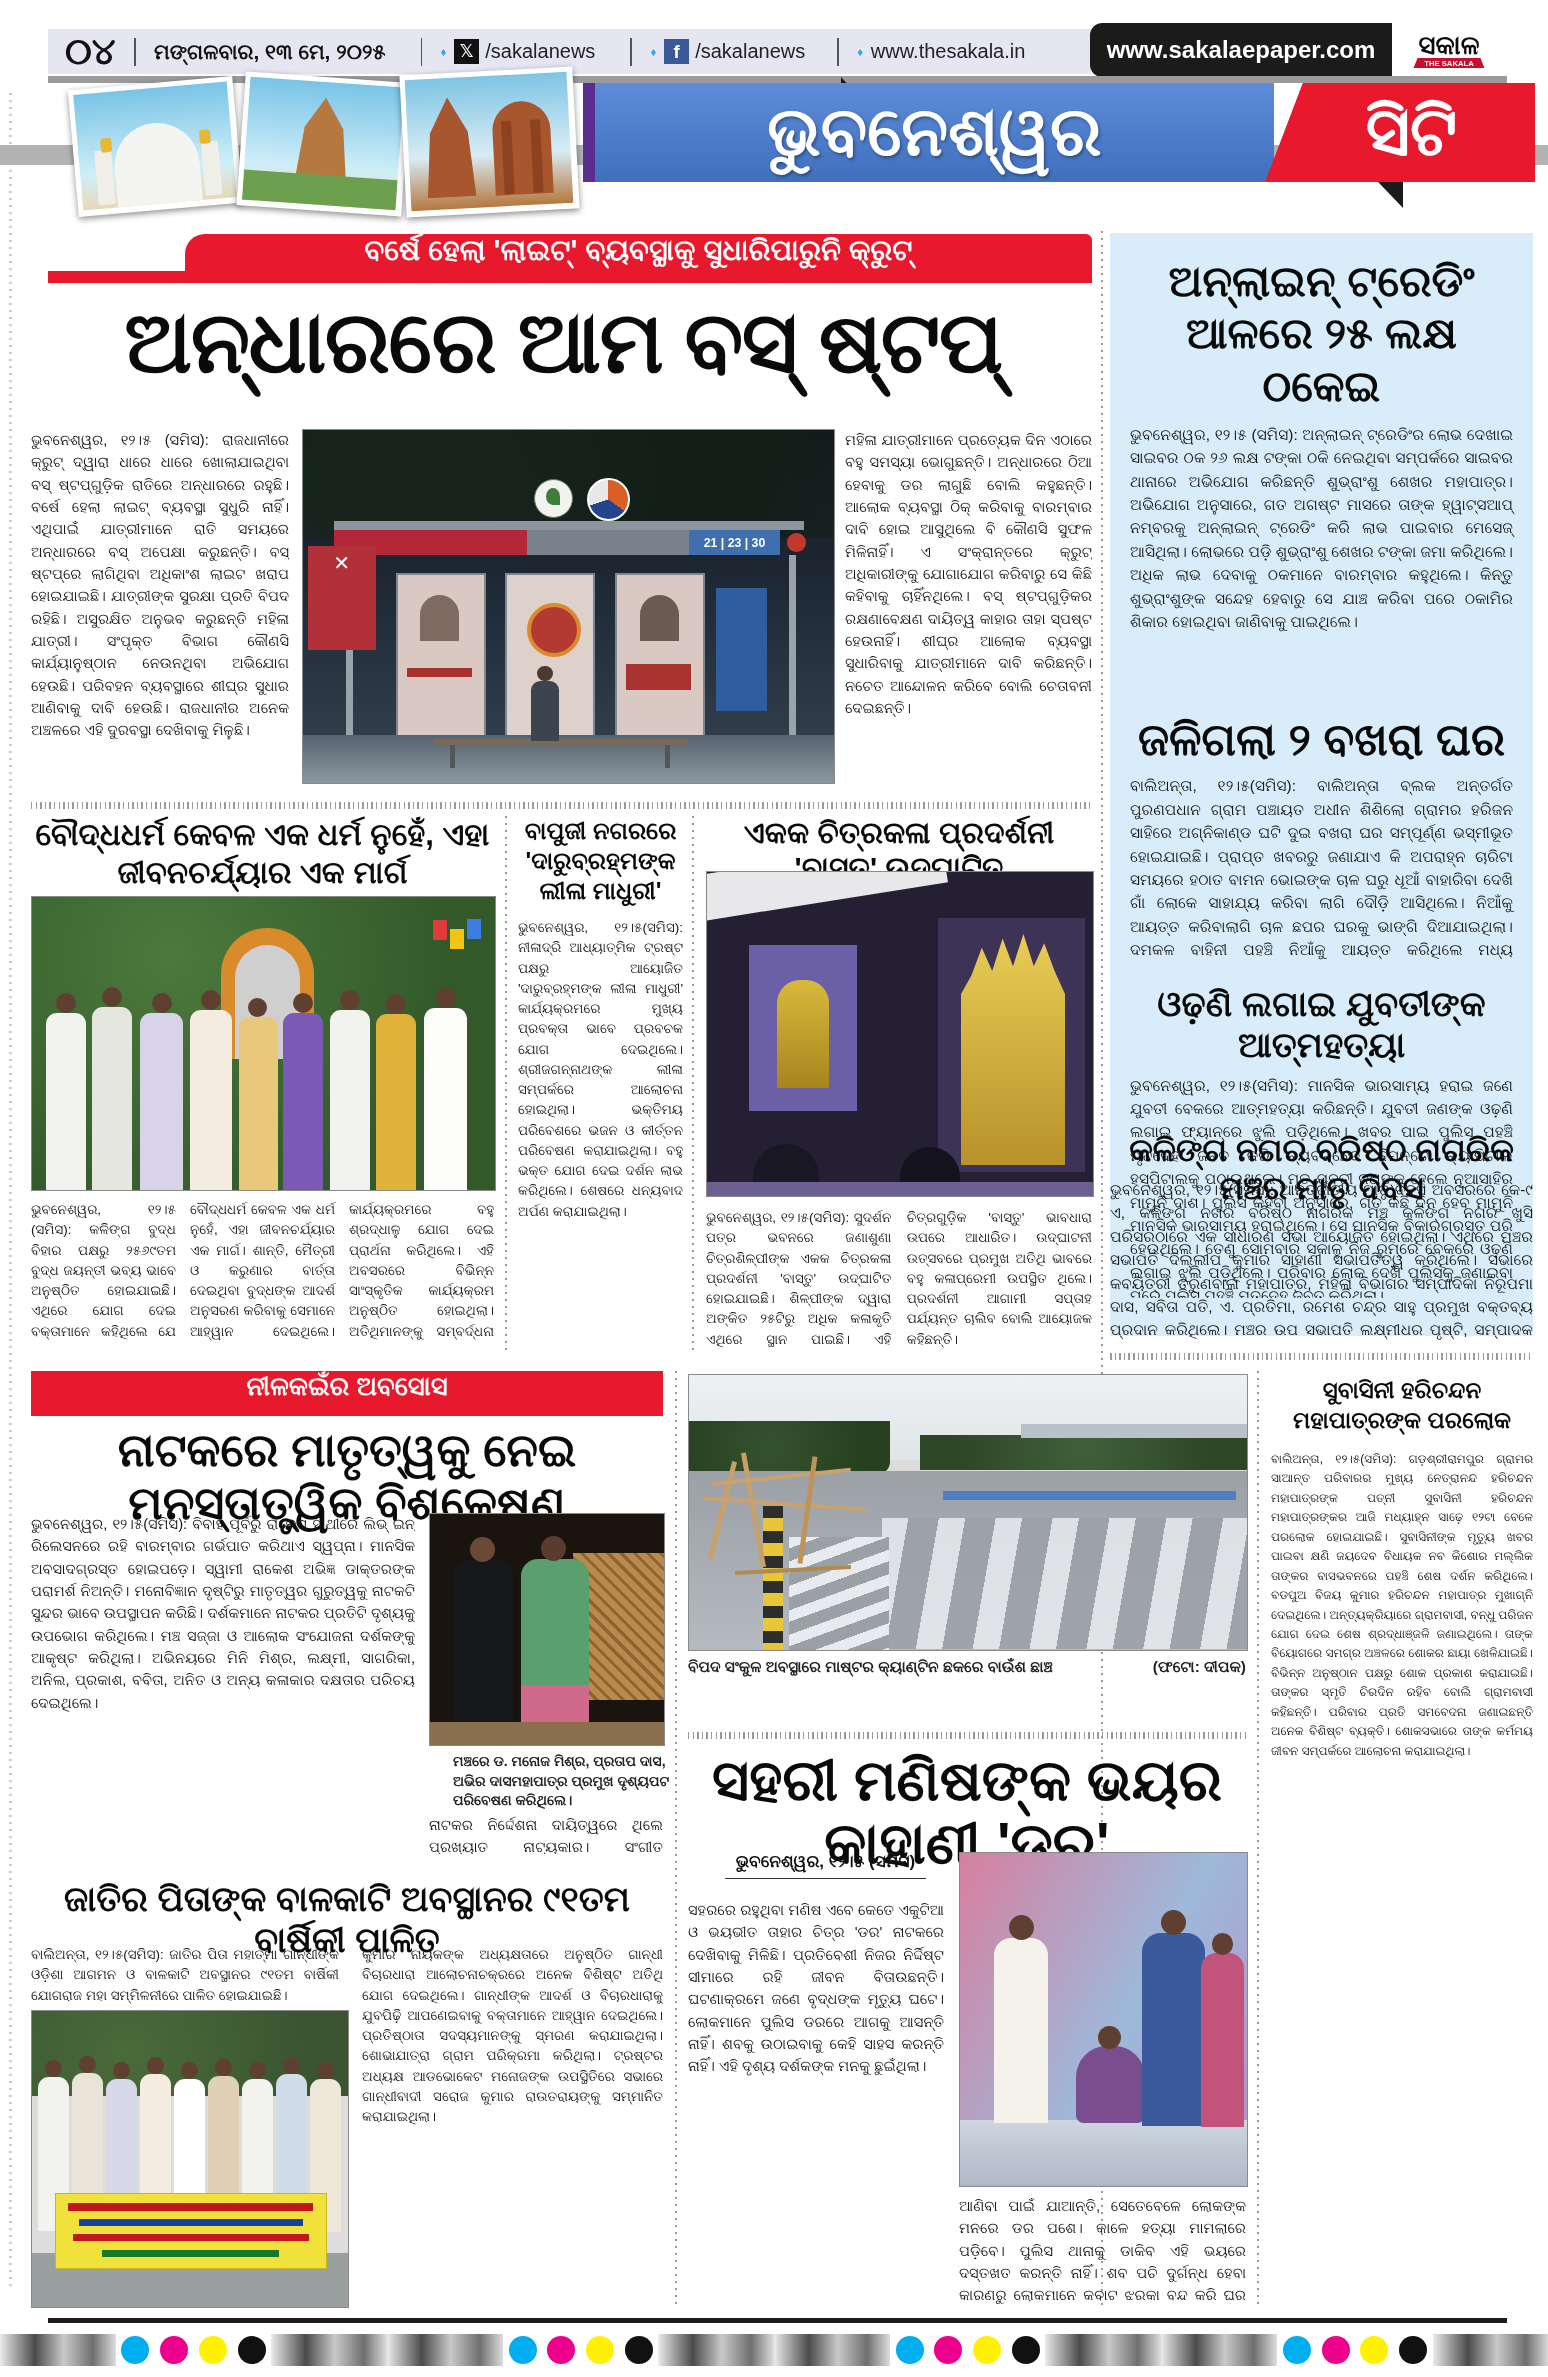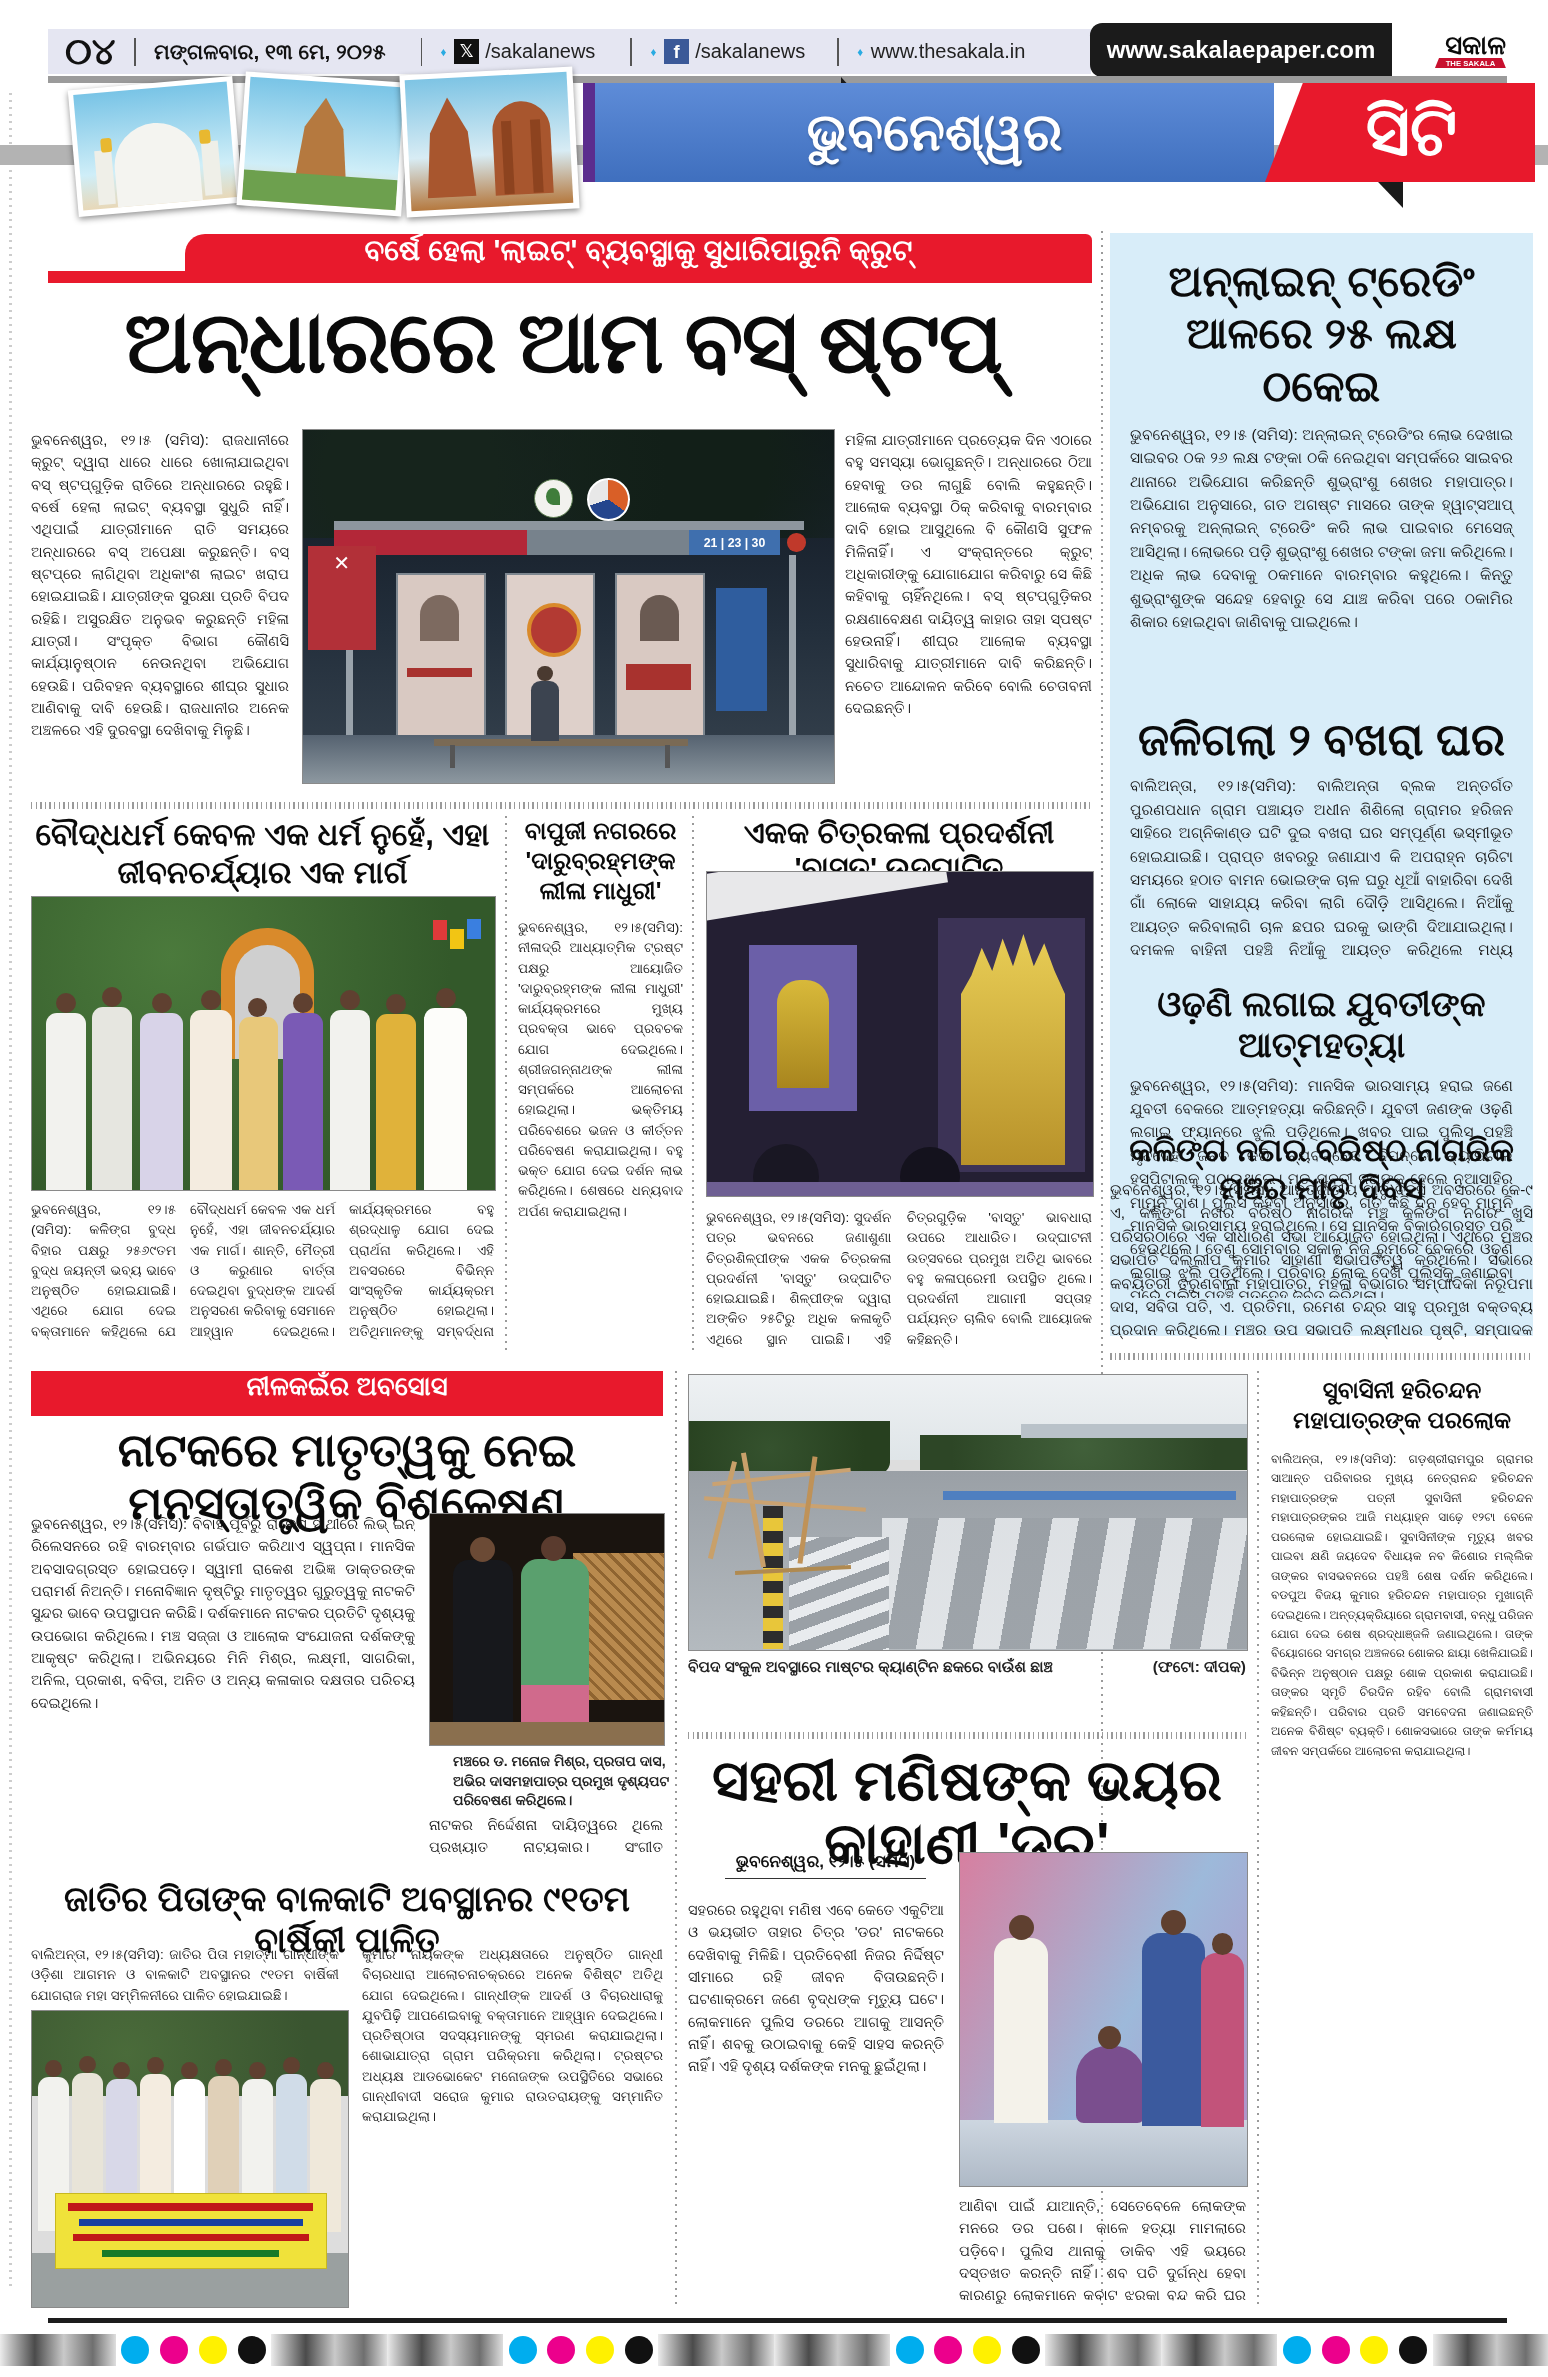--- a/index.html
+++ b/index.html
@@ -13,21 +13,21 @@
   .dotrule{height:7px;background:repeating-linear-gradient(90deg,#9a9a9a 0 1.5px,transparent 1.5px 4.6px);}
   .vdots{width:2.3px;background:repeating-linear-gradient(180deg,#9a9a9a 0 2.3px,transparent 2.3px 7px);}
   .photo-frame{border:1.5px solid #8a8a8a;background:#ddd;overflow:hidden;}
   .caption{font-size:15.4px;font-weight:bold;color:#222;}
   
   .topbar{background:#e5e6f2;display:flex;align-items:center;}
   .hsep{width:1.5px;height:28px;background:#555;margin:0 18.5px;}
   .bullet{color:#29abe2;font-size:11.6px;margin-right:7.7px;}
   .sns{font-size:20px;color:#222;}
   .blackbox{background:#1b1b1b;border-radius:12.3px;display:flex;align-items:center;}
-  .logo-box{background:#fff;display:flex;flex-direction:column;align-items:flex-end;justify-content:center;}
+  .logo-box{background:#fff;display:flex;flex-direction:column;align-items:center;justify-content:center;}
   .greyband{background:#b3b3b3;}
   
   .temple{background:#fff;box-shadow:0 2.3px 6.2px rgba(0,0,0,.45);padding:5.4px;}
   .temple-inner{width:100%;height:100%;background:linear-gradient(#79c4e6,#cfeef8 70%,#e8d8b8);position:relative;overflow:hidden;}
   .kicker{background:#e8192c;color:#fff;font-weight:bold;display:flex;align-items:flex-start;justify-content:center;}
   .regbar{height:32px;width:116px;background:linear-gradient(90deg,#ececec,#4b4b4b 30%,#c9c9c9 55%,#6f6f6f 80%,#dedede);}
   .regdot{width:28px;height:28px;border-radius:50%;margin:0 5.4px;display:inline-block;}
   .figure-person{position:absolute;border-radius:10.8px 10.8px 0 0;}
   .fig-head{position:absolute;border-radius:50%;background:#5f4030;}
 </style>
@@ -87,21 +87,21 @@
     <div class="temple-inner" style="background:linear-gradient(#7ec4e4,#d8ecf4 60%,#b5793f);">
       <div class="abs" style="left:14px;top:19px;width:54px;height:100px;background:#a8562e;clip-path:polygon(50% 0,85% 35%,95% 100%,5% 100%,15% 35%);"></div>
       <div class="abs" style="left:85px;top:27px;width:58px;height:93px;background:#a8562e;border-radius:29px 29px 0 0;"></div>
       <div class="abs" style="left:94px;top:46px;width:9.3px;height:73px;background:#8d431f;"></div>
       <div class="abs" style="left:123px;top:46px;width:9.3px;height:73px;background:#8d431f;"></div>
     </div>
   </div>
 
   <div class="abs" style="left:583px;top:83px;width:12.3px;height:99px;background:#5b2d8e;"></div>
   <div class="abs" style="left:595px;top:83px;width:679px;height:99px;background:linear-gradient(#5e8cd8,#3f6fbe);display:flex;align-items:center;justify-content:center;">
-    <div style="color:#fff;font-size:52px;font-weight:bold;text-shadow:1.5px 2.3px 3.1px rgba(0,0,0,.35);">ଭୁବନେଶ୍ୱର</div>
+    <div style="color:#fff;font-size:68px;font-weight:bold;text-shadow:1.5px 2.3px 3.1px rgba(0,0,0,.35);">ଭୁବନେଶ୍ୱର</div>
   </div>
   <div class="abs" style="left:1265px;top:83px;width:270px;height:99px;background:#e8192c;clip-path:polygon(14% 0,100% 0,100% 100%,0 100%);display:flex;align-items:center;justify-content:center;">
     <div style="color:#fff;font-size:68px;font-weight:bold;margin-left:23px;">ସିଟି</div>
   </div>
 
   <div class="abs vdots" style="left:1101px;top:231px;height:2077px;"></div>
 
   <div class="abs" style="left:48px;top:271px;width:154px;height:12.3px;background:#e8192c;"></div>
   <div class="abs kicker" style="left:185px;top:234px;width:907px;height:49px;border-radius:20px 6.2px 0 0;font-size:29px;">
     <span>ବର୍ଷେ ହେଲା 'ଲାଇଟ୍' ବ୍ୟବସ୍ଥାକୁ ସୁଧାରିପାରୁନି କ୍ରୁଟ୍</span>

